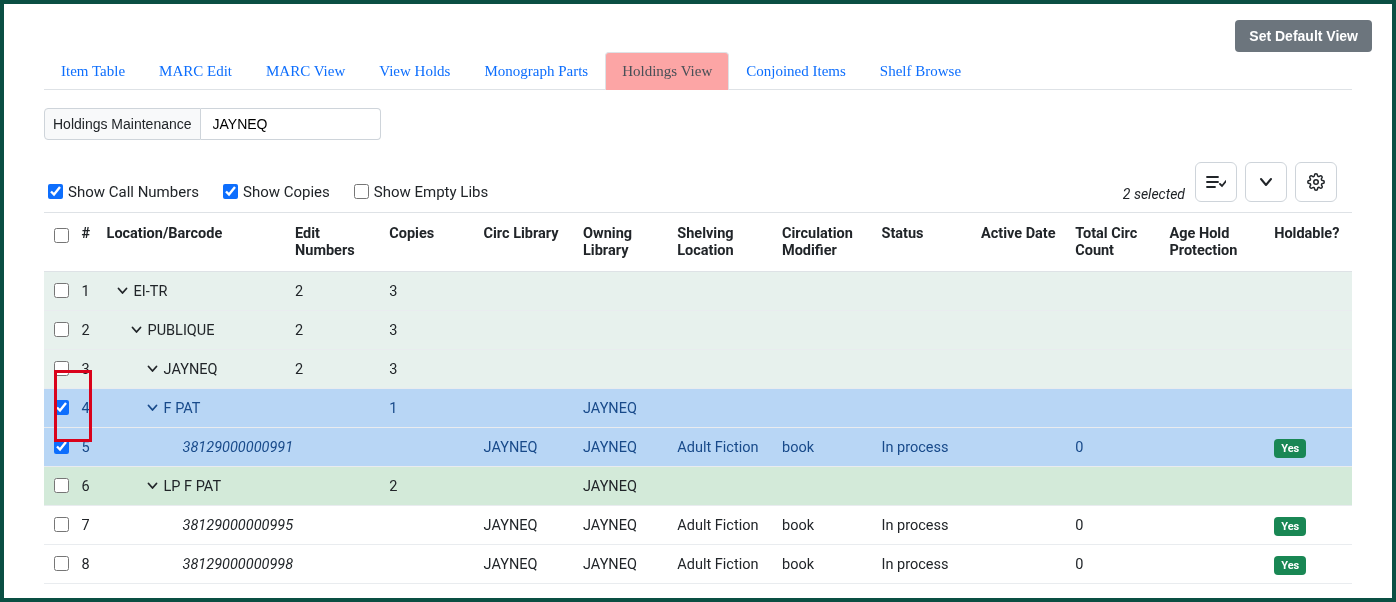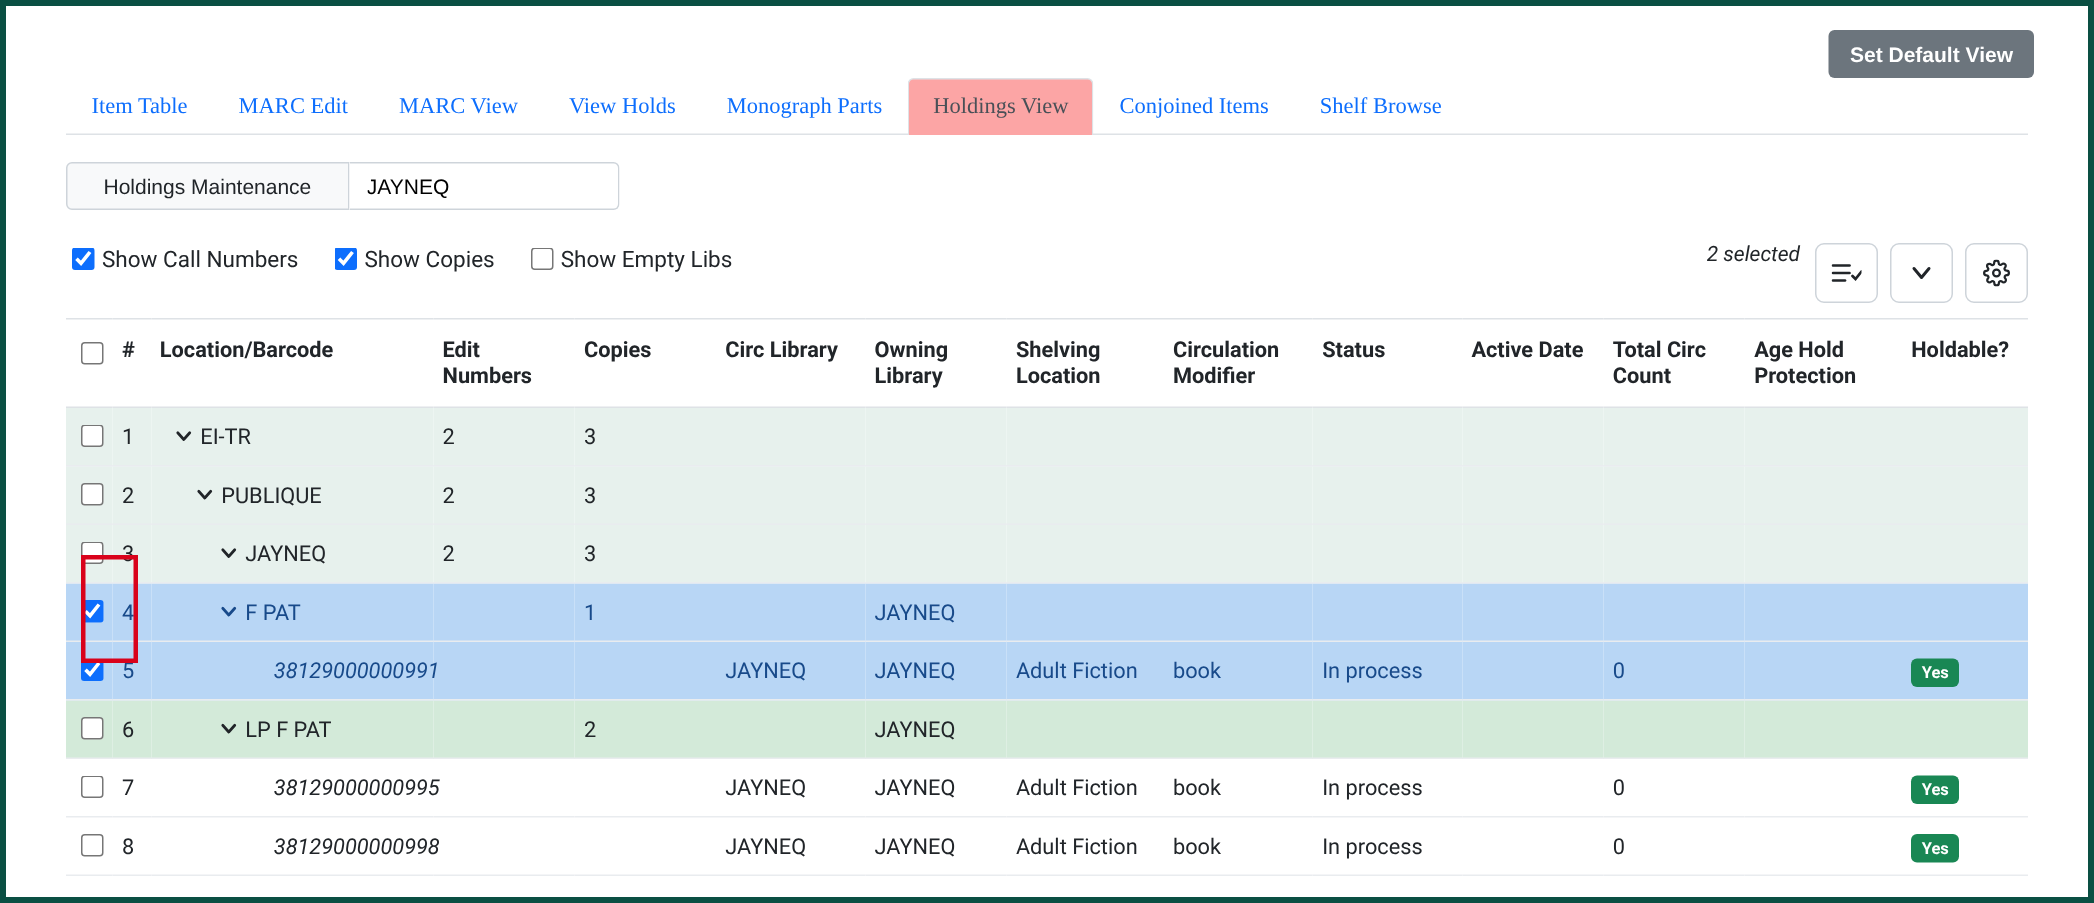--- a/index.html
+++ b/index.html
@@ -13,21 +13,21 @@
   .outer-frame {
     border: 4px solid #0a4f43;
     width: 1396px;
     height: 602px;
     position: relative;
     overflow: hidden;
   }
   .set-default-btn {
     position: absolute;
     top: 16px;
-    right: 36px;
+    right: 20px;
     background: #6c757d;
     color: #fff;
     border: none;
     border-radius: 4px;
     padding: 8px 14px;
     font-size: 14px;
     font-weight: 600;
     cursor: pointer;
   }
   .tabs {
@@ -55,37 +55,37 @@
   }
   .sub-controls {
     display: flex;
     margin: 18px 40px 0 40px;
     gap: 0;
   }
   .maint-btn {
     background: #f8f9fa;
     border: 1px solid #ced4da;
     border-radius: 4px 0 0 4px;
-    padding: 7px 24px;
+    padding: 7px 8px;
     font-size: 14px;
     cursor: pointer;
     color: #212529;
   }
   .loc-input {
     border: 1px solid #ced4da;
     border-left: none;
     border-radius: 0 4px 4px 0;
     padding: 7px 12px;
     font-size: 14px;
     width: 180px;
   }
   .filter-row {
     display: flex;
-    align-items: flex-start;
-    margin: 22px 40px 0 40px;
+    align-items: flex-end;
+    margin: 22px 55px 0 40px;
   }
   .filter-checks { display: flex; gap: 6px; align-items: center; flex-wrap: wrap; }
   .chk-label { display: inline-flex; align-items: center; margin-right: 14px; font-size: 15px; cursor: pointer; }
   .chk-label input { margin-right: 5px; width: 15px; height: 15px; accent-color: #0d6efd; cursor: pointer;}
   .selection-info {
     margin-left: auto;
     font-style: italic;
     color: #212529;
     margin-right: 10px;
   }

